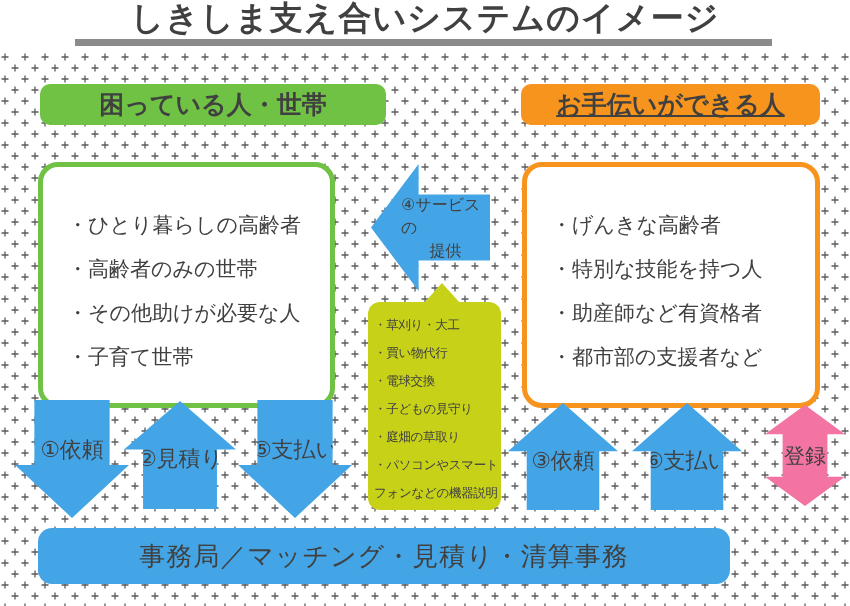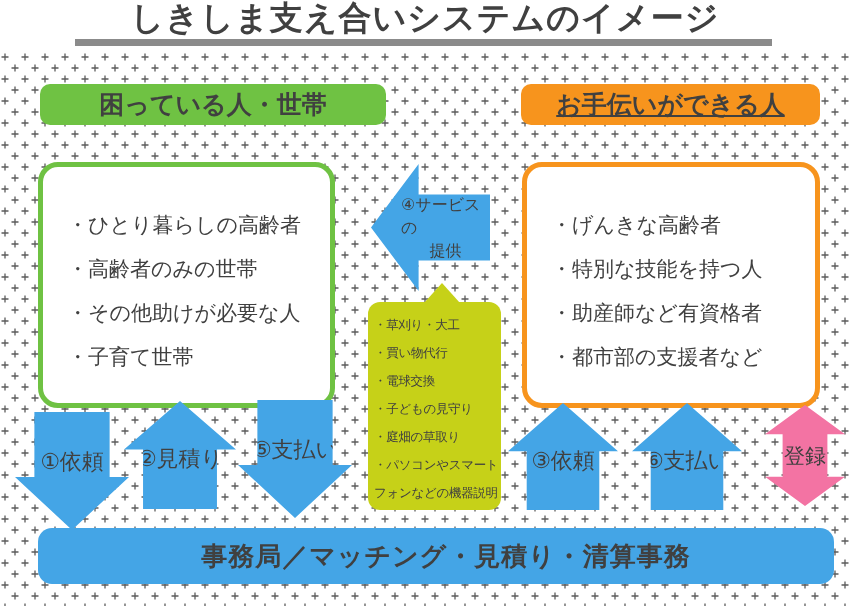--- a/index.html
+++ b/index.html
@@ -64,32 +64,32 @@
   
   .arrow {
     position:absolute; display:flex; align-items:center; justify-content:center;
     font-size:22px; font-weight:500; box-sizing:border-box; white-space:nowrap;
     background:var(--blue,#44a5e6);
   }
   .arrow.pink { background:var(--pink,#f373a3); }
   .arrow.down { clip-path:polygon(17% 0, 83% 0, 83% 55%, 100% 55%, 50% 100%, 0 55%, 17% 55%); padding-bottom:18px; }
   .arrow.up   { clip-path:polygon(50% 0, 100% 45%, 83% 45%, 83% 100%, 17% 100%, 17% 45%, 0 45%); padding-top:8px; }
   .arrow.both { clip-path:polygon(50% 0, 100% 29%, 78% 29%, 78% 71%, 100% 71%, 50% 100%, 0 71%, 22% 71%, 22% 29%, 0 29%); font-size:21px; }
-  #arrow-request-1 { left:15px;  top:400px; width:114px; height:118px;margin-top:12px; }
+  #arrow-request-1 { left:15px;  top:400px; width:114px; height:118px; }
   #arrow-estimate-2{ left:124px; top:401px; width:112px; height:108px; }
   #arrow-pay-5     { left:238px; top:400px; width:114px; height:118px; }
   #arrow-request-3 { left:508px; top:403px; width:110px; height:107px; }
   #arrow-pay-6     { left:632px; top:403px; width:110px; height:107px;text-align:right; }
   #arrow-register  { left:765px; top:405px; width:80px;  height:101px; }
   
   .office-bar {
-    position:absolute; left:38px; top:528px; width:776px; height:56px;
+    position:absolute; left:38px; top:528px; width:692px; height:56px;
     background:var(--blue,#44a5e6); border-radius:14px;
     display:flex; align-items:center; justify-content:center;
-    font-size:26px; font-weight:700; letter-spacing:1px;padding-left:20px;
+    font-size:26px; font-weight:400; letter-spacing:1px;
   }
 </style>
 </head>
 <body>
 
 <div class="stage">
 
   <svg class="pattern-svg" width="850" height="554" aria-hidden="true">
     <defs>
       <pattern id="pluspat" width="20" height="22" patternUnits="userSpaceOnUse">

